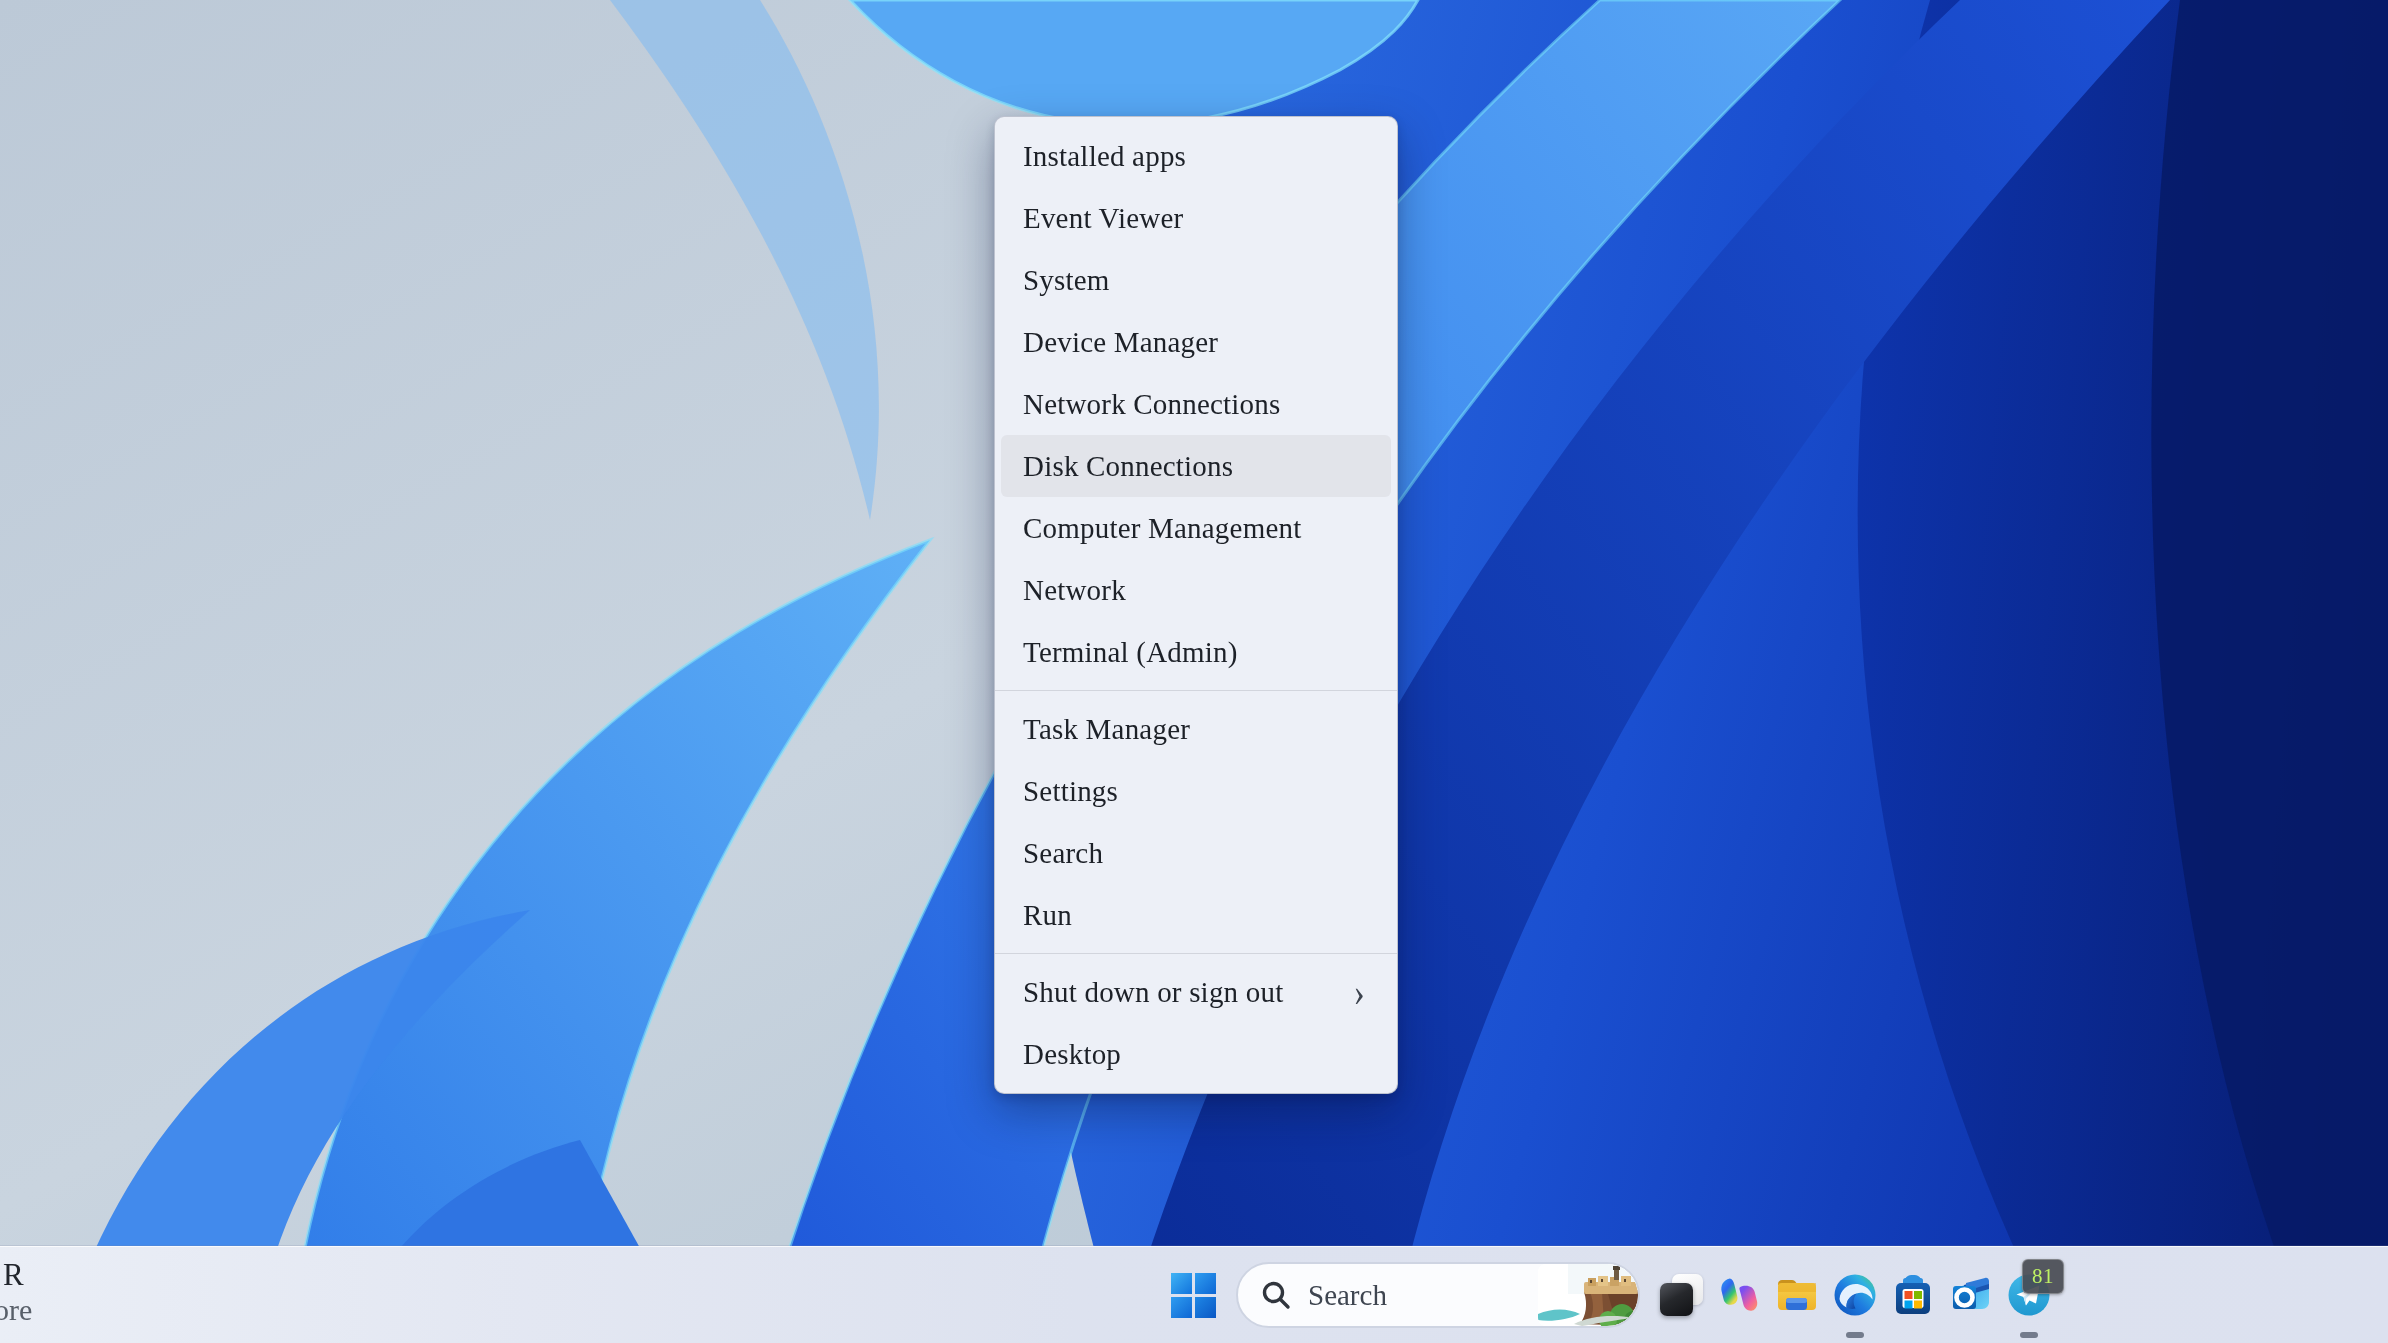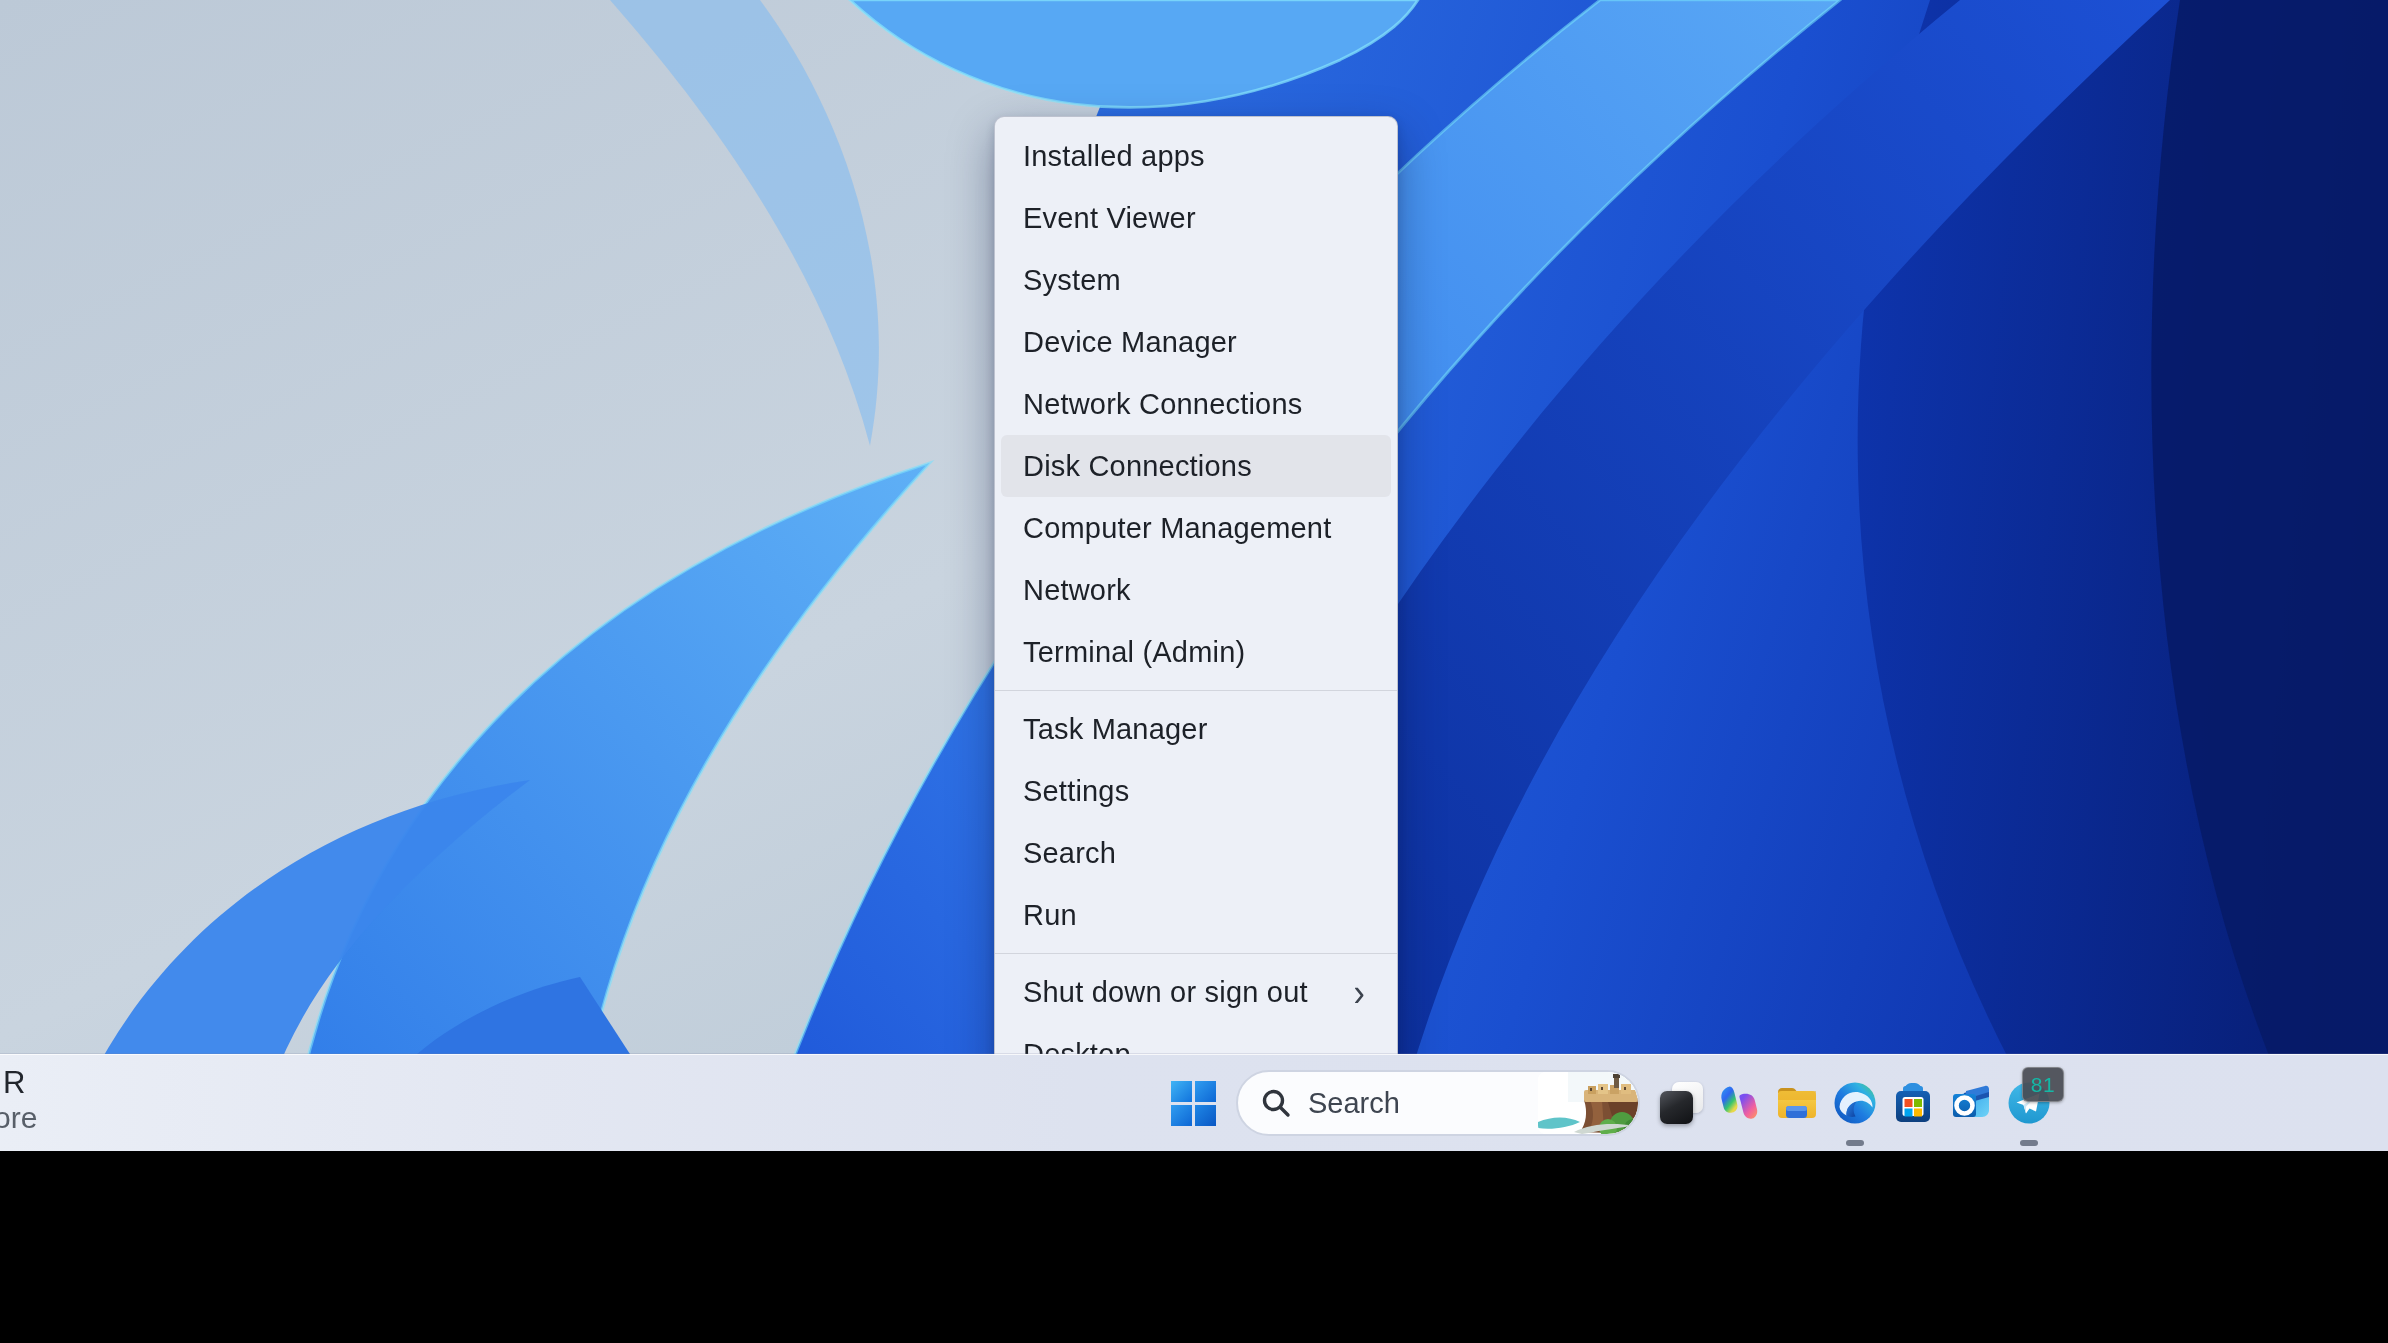--- a/index.html
+++ b/index.html
@@ -1,18 +1,18 @@
 <!DOCTYPE html>
 <html><head>
 <meta charset="utf-8">
 <style>
   html,body{margin:0;padding:0;background:#000;}
   .screen{
-    position:relative;width:2388px;height:1151px;overflow:hidden;
-    font-family:Liberation Sans, sans-serif;
+    position:relative;width:2388px;height:1343px;overflow:hidden;
+    font-family:Liberation Serif, serif;
     -webkit-font-smoothing:antialiased;
   }
   
   .wallpaper{position:absolute;inset:0;}
   .wallpaper svg{display:block;width:100%;height:100%;}
   
   .ctx-menu{
     position:absolute;left:994px;top:116px;width:404px;
     background:#edf0f7;
     border:1px solid rgba(150,156,175,.55);
@@ -78,21 +78,21 @@
     background:linear-gradient(150deg,#54575e 0%,#26282c 45%,#101114 100%);
     box-shadow:0 2px 4px rgba(20,22,30,.35);}
   
   .run-dot{position:absolute;bottom:5px;left:50%;transform:translateX(-50%);
     width:18px;height:6px;border-radius:3px;background:#737b8c;}
   
   .badge{
     position:absolute;top:12px;right:-6px;min-width:40px;height:33px;
     background:rgba(72,75,82,.92);border:1px solid rgba(255,255,255,.28);
     border-radius:6px;display:flex;align-items:center;justify-content:center;
-    font-size:21px;color:#14b8a6;letter-spacing:.5px;box-shadow:0 1px 3px rgba(0,0,0,.3);
+    font-size:21px;color:#bef264;letter-spacing:.5px;box-shadow:0 1px 3px rgba(0,0,0,.3);
   }
   
   .frag{position:absolute;left:0;bottom:0;width:200px;height:96px;overflow:hidden;pointer-events:none;}
   .frag .l1{position:absolute;left:3px;top:10px;font-size:31px;color:#22262d;}
   .frag .l2{position:absolute;left:-6px;top:46px;font-size:30px;color:#585f69;}
 </style>
 </head>
 <body>
 
 <div class="screen">

